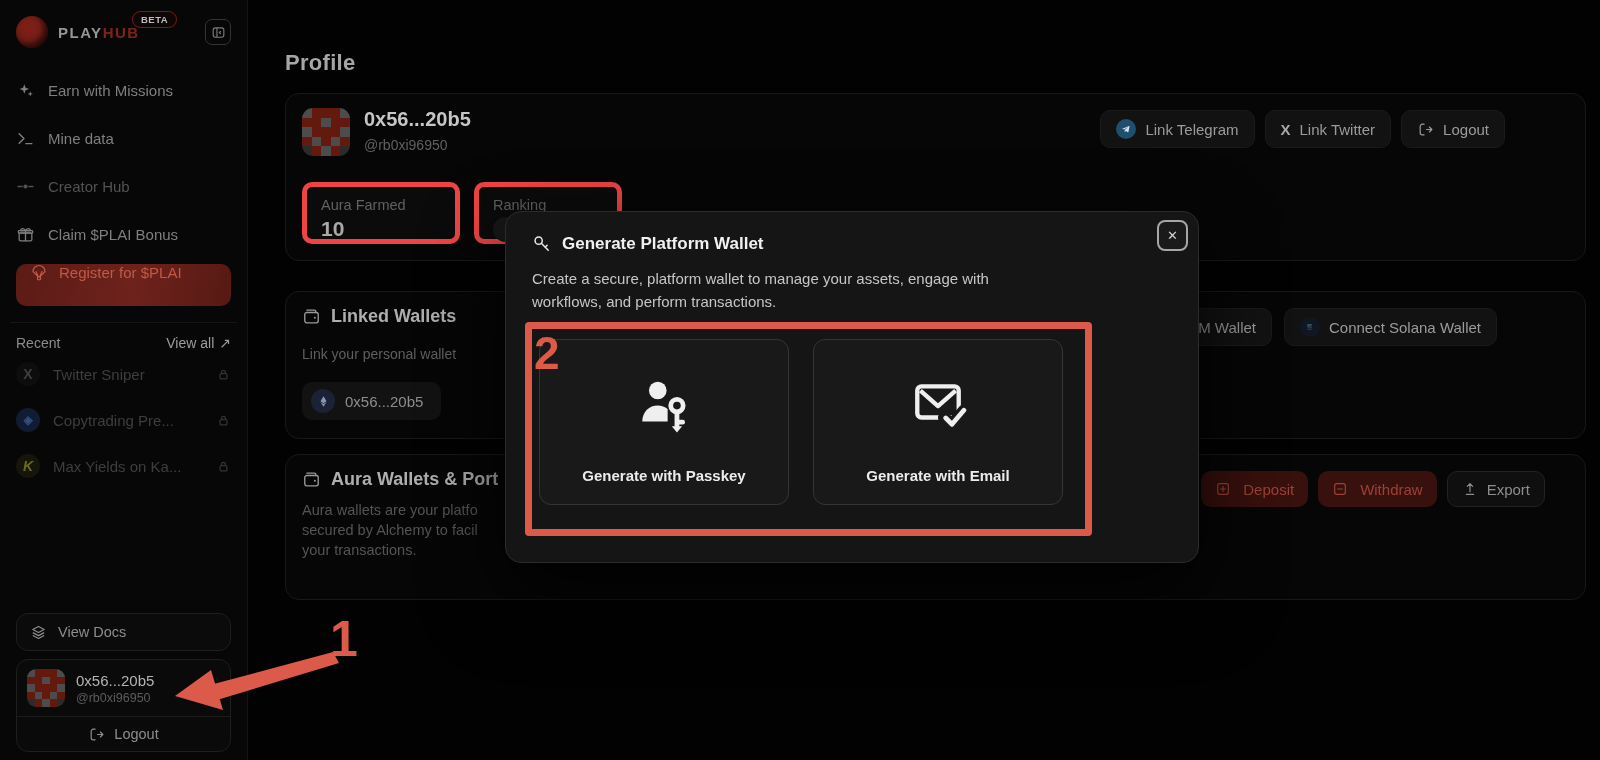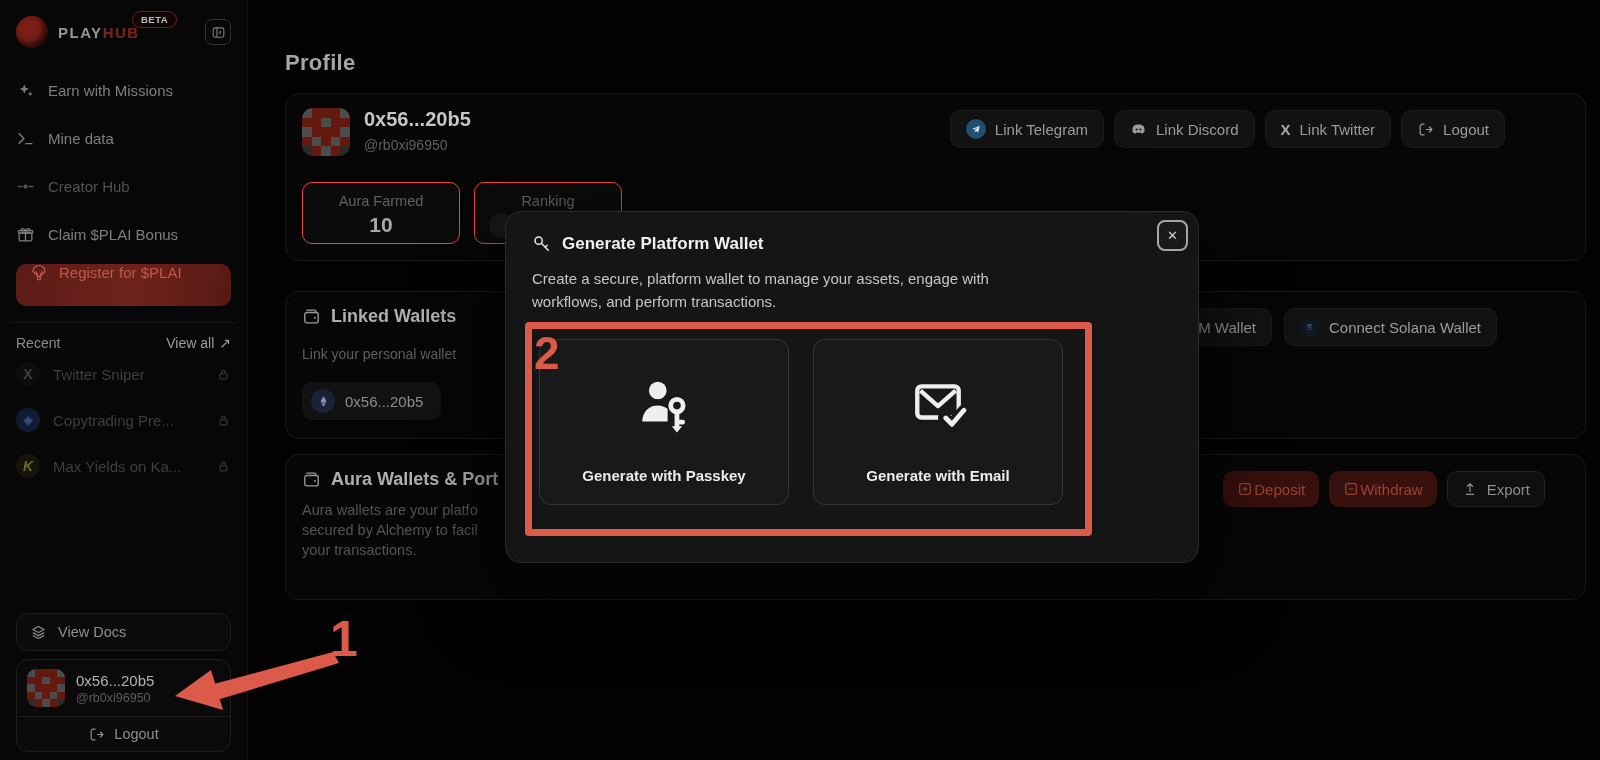--- a/index.html
+++ b/index.html
@@ -65,42 +65,42 @@
   .p-names{margin-left:14px;}
   .p-name{font-size:20px;color:#c6c6c6;font-weight:600;}
   .p-handle{font-size:14px;color:#606060;margin-top:6px;}
   .profile-actions{margin-left:auto;margin-right:64px;display:flex;gap:10px;margin-top:2px;}
   .ghost-btn{height:38px;border-radius:10px;background:#121212;border:1px solid #1a1a1a;cursor:pointer;
              color:#9b9b9b;font-size:15px;display:flex;align-items:center;gap:9px;padding:0 15px;box-sizing:border-box;}
   .tg-circle{width:20px;height:20px;border-radius:50%;background:#1f4f6d;display:flex;align-items:center;justify-content:center;}
   .tg-circle svg{width:12px;height:12px;}
   .x-glyph{font-weight:bold;color:#a8a8a8;font-size:15px;}
   .stats-row{display:flex;gap:14px;margin-top:26px;}
-  .stat-box{border:1px solid #ef4444;border-radius:10px;background:#0b0b0b;box-sizing:border-box;padding:10px 14px;text-align:center;}
+  .stat-box{border:5px solid #ef4444;border-radius:10px;background:#0b0b0b;box-sizing:border-box;padding:10px 14px;}
   .stat-aura{width:158px;height:62px;}
   .stat-rank{width:148px;height:62px;}
   .stat-label{font-size:14.5px;color:#616161;}
   .stat-value{font-size:21px;color:#a9a9a9;font-weight:600;margin-top:4px;}
   .rank-circle{width:25px;height:25px;border-radius:50%;background:#181818;margin-top:4px;}
   .linked-card{margin-top:30px;height:148px;padding:14px 16px;display:flex;align-items:flex-start;}
   .section-title{display:flex;align-items:center;gap:10px;font-size:18px;font-weight:600;color:#aeaeae;}
   .section-title svg{width:19px;height:19px;color:#9a9a9a;}
   .section-sub{font-size:14px;color:#5f5f5f;margin-top:19px;}
   .wallet-chip{margin-top:20px;display:inline-flex;align-items:center;gap:10px;background:#121212;border-radius:10px;
                height:38px;padding:0 18px 0 9px;color:#8d8d8d;font-size:15px;box-sizing:border-box;}
   .chip-coin{width:24px;height:24px;border-radius:50%;background:#1c2236;display:flex;align-items:center;justify-content:center;}
   .chip-coin svg{width:13px;height:13px;}
   .linked-actions{margin-left:auto;margin-right:72px;display:flex;gap:12px;margin-top:2px;}
   .sol-badge{width:20px;height:20px;border-radius:50%;background:#101622;display:flex;align-items:center;justify-content:center;}
   .sol-badge svg{width:11px;height:11px;}
   .aura-card{margin-top:15px;height:146px;padding:14px 16px;display:flex;align-items:flex-start;}
   .aura-desc{font-size:14.5px;color:#545454;margin-top:10px;line-height:20px;}
   .aura-actions{margin-left:auto;margin-right:24px;display:flex;gap:10px;margin-top:2px;}
   .danger-btn{height:36px;border-radius:10px;background:#38100d;cursor:pointer;
-              color:#9c4136;font-size:15px;display:flex;align-items:center;gap:1px;padding:0 14px;box-sizing:border-box;}
+              color:#9c4136;font-size:15px;display:flex;align-items:center;gap:12px;padding:0 14px;box-sizing:border-box;}
   .danger-btn svg,.export-btn svg{width:16px;height:16px;}
   .export-btn{height:36px;border-radius:10px;background:#0f0f0f;border:1px solid #222;cursor:pointer;
               color:#8d8d8d;font-size:15px;display:flex;align-items:center;gap:9px;padding:0 14px;box-sizing:border-box;}
 
   
   .modal{position:absolute;left:505px;top:211px;width:694px;height:352px;background:#151515;
          border:1px solid #2b2b2b;border-radius:16px;box-shadow:0 30px 80px rgba(0,0,0,.85);
          box-sizing:border-box;padding:22px 26px;z-index:5;}
   .modal-title{display:flex;align-items:center;gap:10px;color:#f0f0f0;font-size:17px;font-weight:bold;}
   .modal-title svg{width:20px;height:20px;color:#e8e8e8;}
@@ -313,28 +313,20 @@
         <div class="profile-actions">
           <div class="ghost-btn">
             <span class="tg-circle">
                 <svg viewBox="0 0 24 24" fill="#cfe3ee">
                   <path d="M4.8 11.6l13.2-5.4c.8-.3 1.3.15 1 1.2l-2.2 10.4c-.2.8-.7 1-1.4.6l-3.4-2.5-1.6 1.6c-.3.3-.7.45-1.1.2l.4-3.7 6.8-6.1-8.2 5.2-3.4-1.1c-.8-.25-.8-1 0-1.4z"></path>
                 </svg>
               </span>
             <span>Link Telegram</span>
           </div>
           <div class="ghost-btn">
-            <svg viewBox="0 0 24 24" fill="currentColor">
-                <path d="M8 5.5c1.2-.5 2.5-.7 4-.7s2.8.2 4 .7c1.8.6 3.1 1.5 3.6 2.3.9 2.6 1.2 5.2.9 7.9-1.2 1.2-2.8 2-4.4 2.4l-.9-1.8c-2 .5-4.4.5-6.4 0l-.9 1.8c-1.6-.4-3.2-1.2-4.4-2.4-.3-2.7 0-5.3.9-7.9C4.9 7 6.2 6.1 8 5.5z"></path>
-                <circle cx="9.3" cy="12" r="1.5" fill="#121212"></circle>
-                <circle cx="14.7" cy="12" r="1.5" fill="#121212"></circle>
-              </svg>
-            <span>Link Discord</span>
-          </div>
-          <div class="ghost-btn">
             <span class="x-glyph">X</span>
             <span>Link Twitter</span>
           </div>
           <div class="ghost-btn">
             <svg viewBox="0 0 24 24" fill="none" stroke="currentColor" stroke-width="1.7" stroke-linecap="round" stroke-linejoin="round">
                 <path d="M10 4.5H7.5a3 3 0 0 0-3 3v9a3 3 0 0 0 3 3H10M13.5 12H21M17.5 8.5L21 12l-3.5 3.5"></path>
               </svg>
             <span>Logout</span>
           </div>
         </div>

